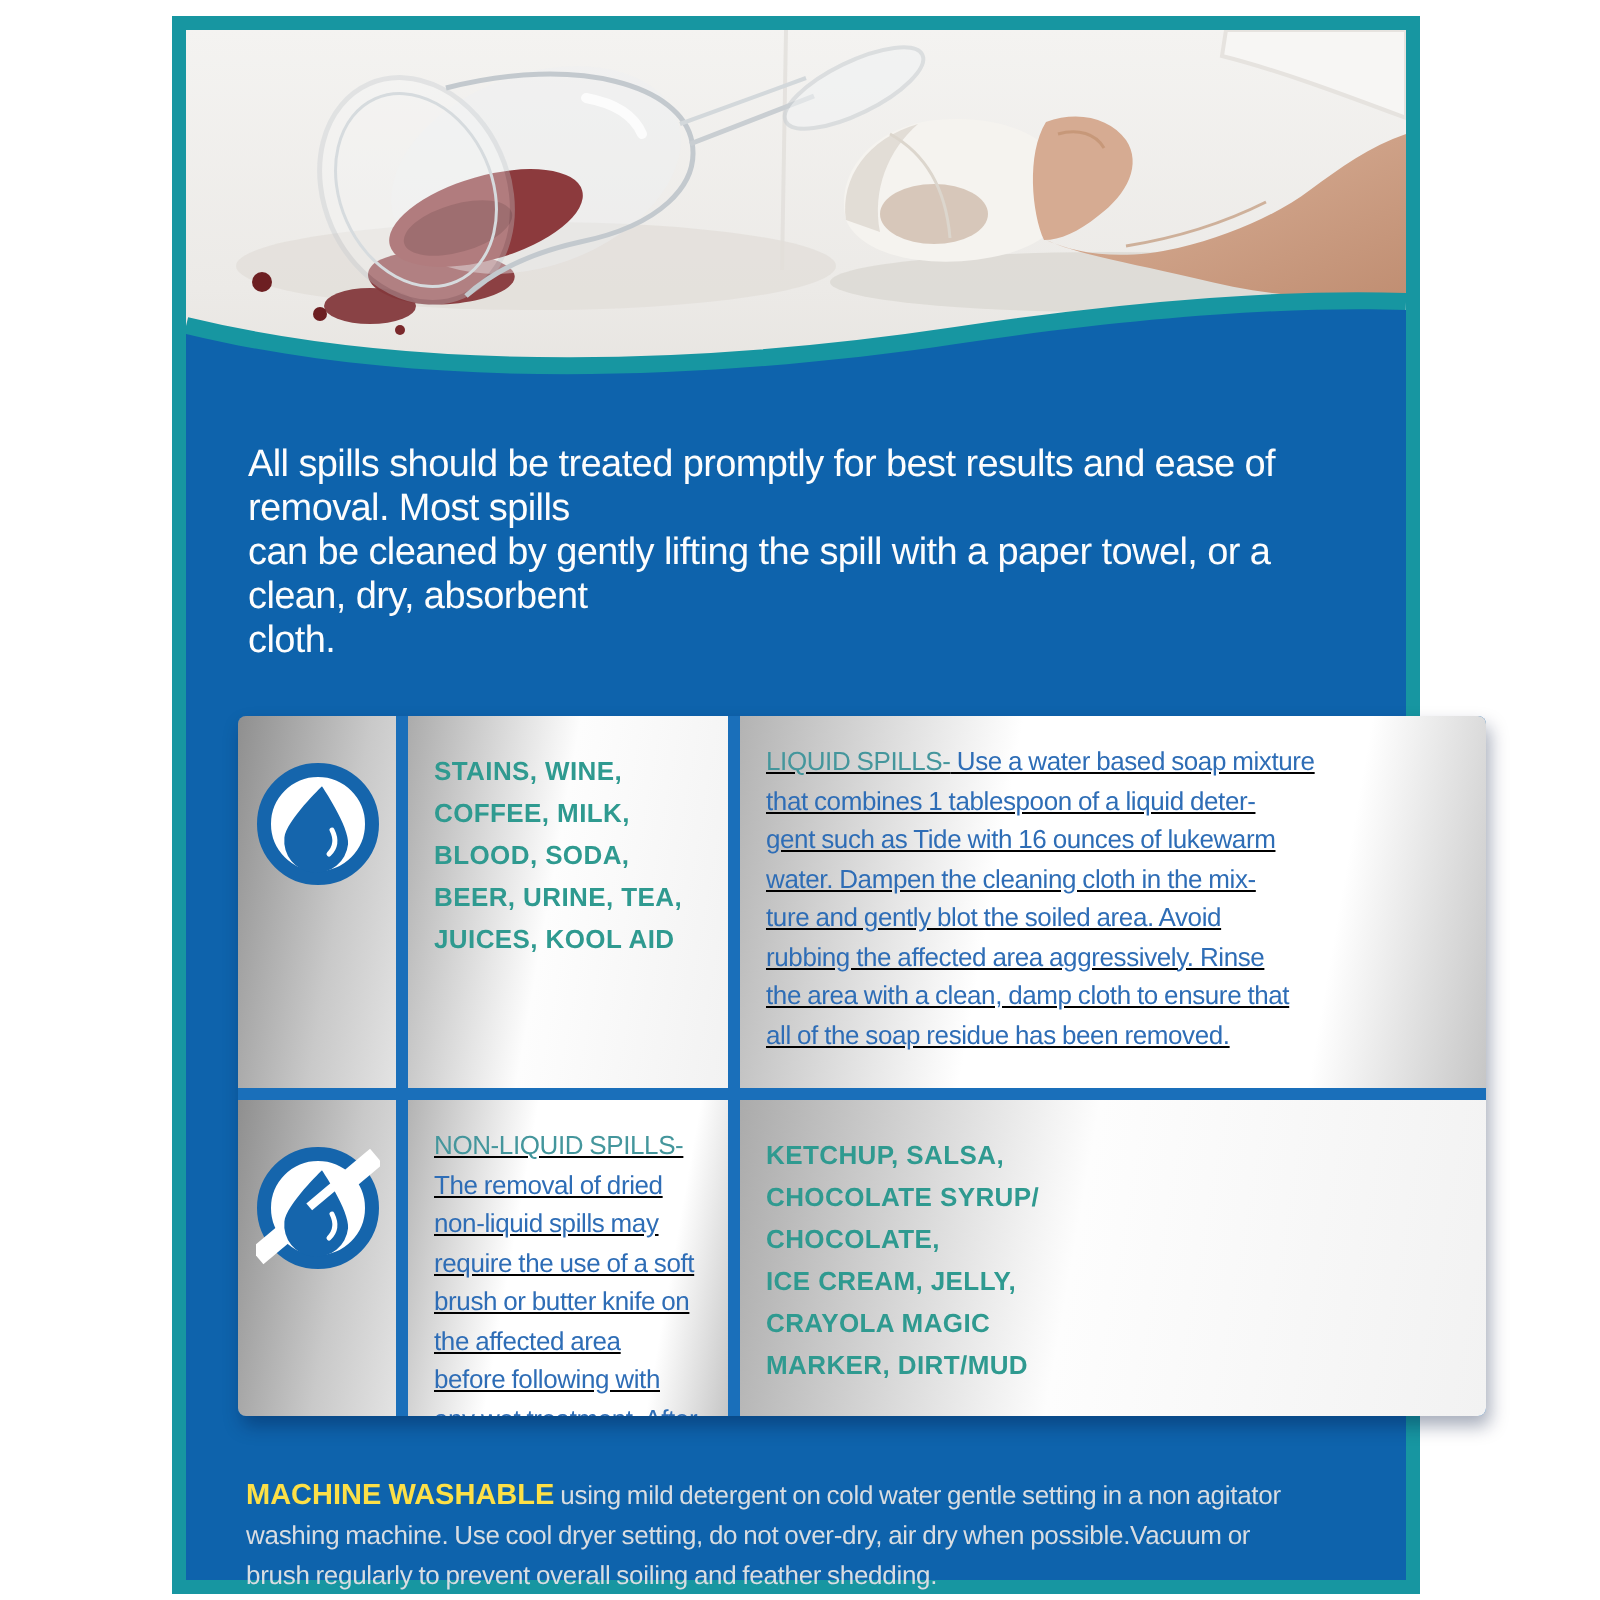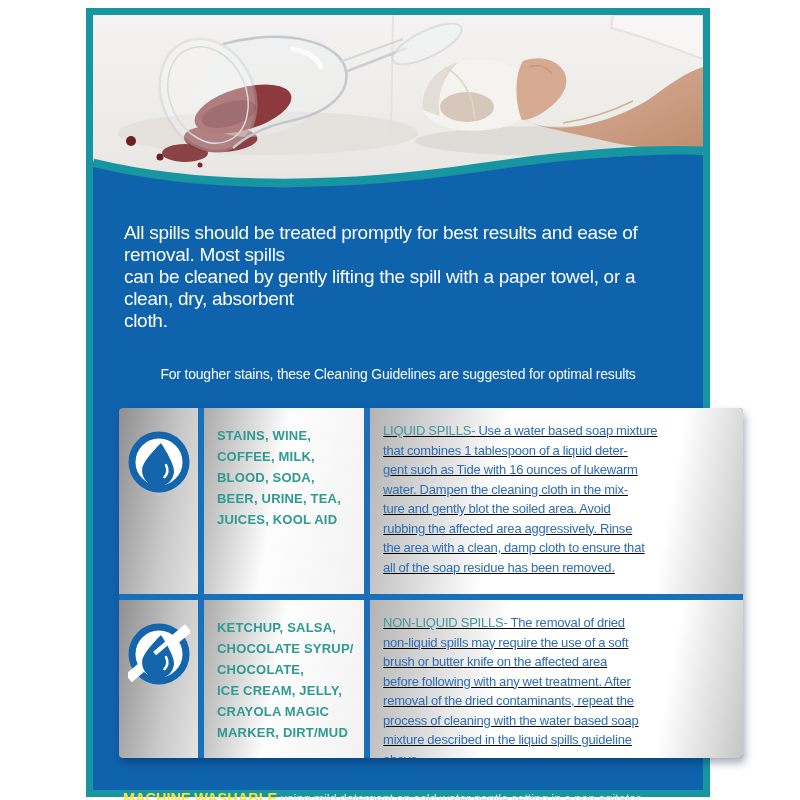--- a/index.html
+++ b/index.html
@@ -141,21 +141,20 @@
         <path d="M0,148 C120,177 265,171 385,153 C478,139 556,134 610,136" fill="none" stroke="#1796a1" stroke-width="9"></path>
         <path d="M0,152 C120,181 265,175 385,157 C478,143 556,138 610,140 L610,185 L0,185 Z" fill="#0e63ac"></path>
       </g>
     </svg>
   </div>
 
   <p class="intro">All spills should be treated promptly for best results and ease of removal.  Most spills
 can be cleaned by gently lifting the spill with a paper towel, or a clean, dry, absorbent
 cloth.</p>
 
-  <p class="guidelines-heading body-copy">For tougher stains, these Cleaning Guidelines are suggested for optimal results</p>
 
   <div class="spill-table">
 
     <div class="cell cell-icon">
       <svg class="drop-badge" width="62" height="62" viewBox="0 0 62 62">
         <circle cx="31" cy="31" r="27" fill="#ffffff" stroke="#1565ac" stroke-width="7"></circle>
         <path d="M31,12 C31,12 15,31 15,39.5 a16,16 0 0 0 32,0 C47,31 31,12 31,12 Z" fill="#1565ac" transform="rotate(6 31 31)"></path>
         <path d="M38,34 q3.5,7 -1.5,12" fill="none" stroke="#ffffff" stroke-width="2.5" stroke-linecap="round"></path>
       </svg>
     </div>
@@ -183,37 +182,37 @@
         <g transform="rotate(-40 31 31)">
             <rect x="-8" y="25" width="78" height="10" fill="#ffffff"></rect>
           </g>
         <path d="M31,12 C31,12 15,31 15,39.5 a16,16 0 0 0 32,0 C47,31 31,12 31,12 Z" fill="#1565ac" transform="rotate(6 31 31)"></path>
         <g transform="rotate(-40 31 31)">
             <rect x="28" y="25.5" width="40" height="4.5" fill="#ffffff"></rect>
           </g>
         <path d="M38,34 q3.5,7 -1.5,12" fill="none" stroke="#ffffff" stroke-width="2.5" stroke-linecap="round"></path>
       </svg>
     </div>
-    <div class="cell cell-stains">
-      <p class="stains-list">KETCHUP,  SALSA,
-CHOCOLATE SYRUP/
-CHOCOLATE,
-ICE CREAM,  JELLY,
-CRAYOLA MAGIC
-MARKER,  DIRT/MUD</p>
-    </div>
     <div class="cell cell-desc">
       <p class="desc"><span class="desc-title">NON-LIQUID SPILLS-</span><span> The removal of dried
 non-liquid spills may require the use of a soft
 brush or butter knife on the affected area
 before following with any wet treatment. After
 removal of the dried contaminants, repeat the
 process of cleaning with the water based soap
 mixture described in the liquid spills guideline
 above.</span></p>
     </div>
+    <div class="cell cell-stains">
+      <p class="stains-list">KETCHUP,  SALSA,
+CHOCOLATE SYRUP/
+CHOCOLATE,
+ICE CREAM,  JELLY,
+CRAYOLA MAGIC
+MARKER,  DIRT/MUD</p>
+    </div>
   </div>
 
   <p class="footer-note"><span class="footer-bold">MACHINE WASHABLE</span><span> using mild detergent on cold water gentle setting in a non agitator
 washing machine. Use cool dryer setting, do not over-dry, air dry when possible.Vacuum or
 brush regularly to prevent overall soiling and feather shedding.</span></p>
 
 </div>
 
 </body></html>

